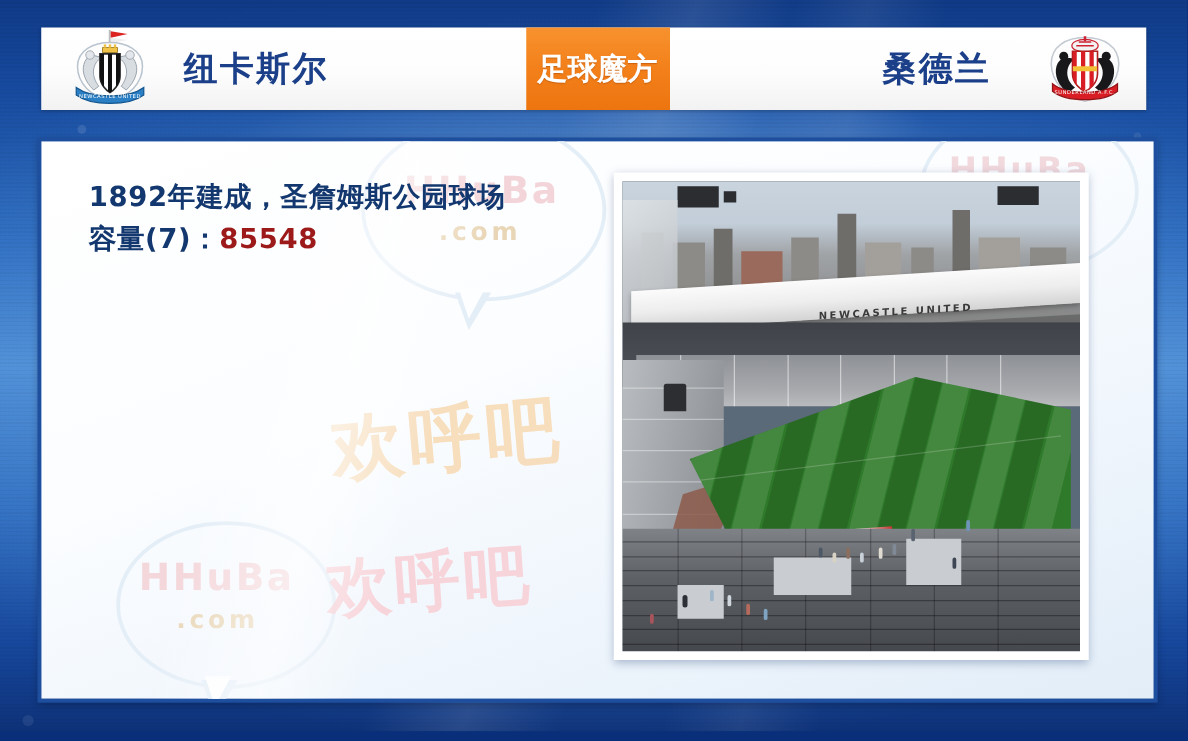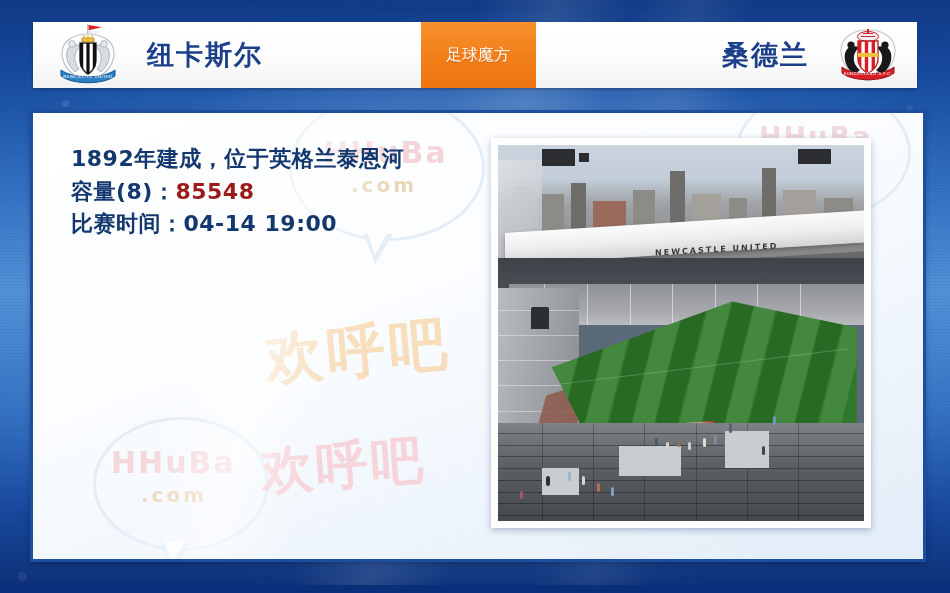--- a/index.html
+++ b/index.html
@@ -32,28 +32,28 @@
     background:linear-gradient(180deg,#ffffff 0%,#fdfdfd 55%,#f2f2f2 100%);
     box-shadow:0 1px 3px rgba(0,0,0,.30);
     display:flex;align-items:center;
   }
   .crest{width:74px;height:64px;position:relative;flex:0 0 auto;}
   .team-name{
     color:#1b4089;font-weight:bold;font-size:27px;letter-spacing:2px;
     white-space:nowrap;
   }
   #home-side{display:flex;align-items:center;flex:1 1 0;padding-left:18px;gap:22px;}
-  #away-side{display:flex;align-items:center;flex:1 1 0;padding-right:12px;gap:22px;justify-content:flex-end;}
+  #away-side{display:flex;align-items:center;flex:1 1 0;padding-right:12px;gap:38px;justify-content:flex-end;}
   #brand-badge{
     flex:0 0 auto;width:115px;height:66px;
     background:linear-gradient(180deg,#f7922e 0%,#f3801a 50%,#ed7510 100%);
     display:flex;align-items:center;justify-content:center;
   }
   #brand-badge .btxt{
-    color:#ffffff;font-size:16px;font-weight:normal;letter-spacing:0px;
+    color:#ffffff;font-size:24px;font-weight:bold;letter-spacing:0px;
     text-shadow:0 1px 1px rgba(150,60,0,.45);
   }
 
   
   #panel{
     position:absolute;left:30px;top:110px;width:890px;height:446px;
     border:3px solid #1e4f9e;
     background:linear-gradient(160deg,#ffffff 0%,#fbfdff 40%,#eef5fc 72%,#e2edf8 100%);
     box-shadow:0 2px 6px rgba(0,0,0,.25);
     overflow:hidden;
@@ -316,30 +316,27 @@
     <div class="wm wm-bubble" style="left:492px;top:190px;width:180px;height:136px;opacity:.8"></div>
     <div class="wm wm-txt" style="left:520px;top:218px;font-size:30px;color:#f2d8dc;letter-spacing:2px;">HHuBa</div>
     <div class="wm wm-txt" style="left:548px;top:256px;font-size:20px;color:#e8d6b7;letter-spacing:3px;">.com</div>
 
     <div class="wm wm-txt" style="left:228px;top:318px;font-size:52px;color:#f9c9cf;opacity:.75;letter-spacing:3px;transform:rotate(-4deg);">欢呼吧</div>
 
     <div class="sheen"></div>
 
     <div id="info">
 
-      <p class="desc">1892年建成，位于英格兰泰恩河</p>
+      <p class="desc">1892年建成，圣詹姆斯公园球场</p>
 
       <p class="row">
-        <span>容量(8)：</span><span class="val">85548</span>
+        <span>容量(7)：</span><span class="val">85548</span>
       </p>
 
 
-      <p class="row">
-        <span>比赛时间：</span><span>04-14 19:00</span>
-      </p>
 
     </div>
 
     <div id="photo-frame">
       <div id="photo">
         <div class="ph-sky"></div>
         <div class="ph-city"></div>
 
         <div class="bldg l" style="left:4%;top:11%;width:5%;height:12%;"></div>
         <div class="bldg" style="left:11%;top:13%;width:7%;height:11%;"></div>

